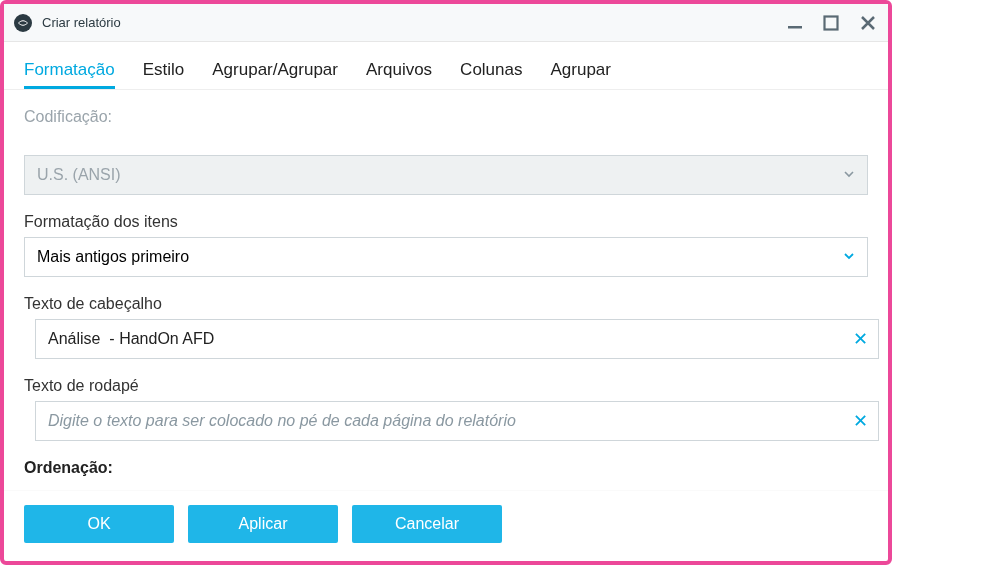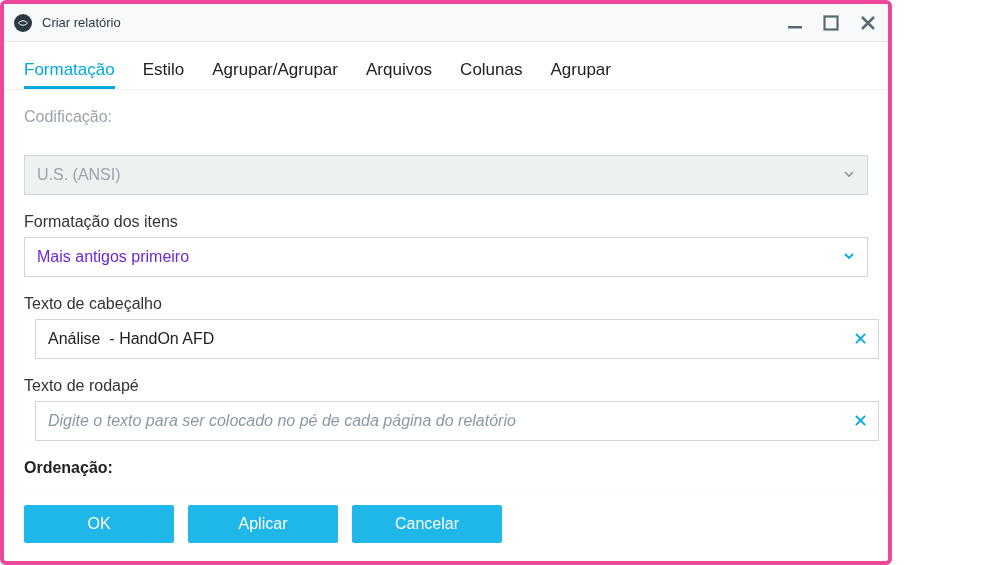--- a/index.html
+++ b/index.html
@@ -11,21 +11,21 @@
   .titlebar .title { font-size: 13px; color: #2b3a42; flex: 1; }
   .titlebar .win-controls { display: flex; gap: 18px; align-items: center; }
   .titlebar .win-controls span { color: #5a6a74; cursor: pointer; display: flex; align-items: center; }
   .tabs { display: flex; gap: 28px; padding: 0 20px; height: 48px; align-items: flex-end; border-bottom: 1px solid #eee; }
   .tab { font-size: 17px; color: #222; padding-bottom: 6px; cursor: pointer; border-bottom: 3px solid transparent; }
   .tab.active { color: #00a9e0; border-bottom-color: #00a9e0; }
   .content { flex: 1; padding: 18px 20px 0 20px; overflow: hidden; }
   .field { margin-bottom: 18px; }
   .field-label { font-size: 16px; color: #333; margin-bottom: 6px; display: block; }
   .field-label.disabled { color: #9aa4ab; }
-  .select { position: relative; width: 100%; height: 40px; border: 1px solid #cfd6da; background: #fff; display: flex; align-items: center; padding: 0 12px; font-size: 16px; color: #6d28d9; cursor: pointer; }
+  .select { position: relative; width: 100%; height: 40px; border: 1px solid #cfd6da; background: #fff; display: flex; align-items: center; padding: 0 12px; font-size: 16px; color: #000000; cursor: pointer; }
   .select.disabled { background: #eef1f2; color: #9aa4ab; cursor: default; margin-top: 29px; }
   .select .chev { margin-left: auto; color: #8a98a1; }
   .select .chev.accent { color: #00a9e0; }
   .input-wrap { position: relative; width: 100%; height: 40px; border: 1px solid #cfd6da; display: flex; align-items: center; margin-left: 11px; }
   .input-wrap input { border: none; outline: none; width: 100%; height: 100%; padding: 0 40px 0 12px; font-size: 16px; color: #222; background: transparent; }
   .input-wrap input::placeholder { color: #8a98a1; font-style: italic; }
   .input-wrap .clear { position: absolute; right: 10px; top: 50%; transform: translateY(-50%); color: #00a9e0; font-size: 18px; cursor: pointer; line-height: 1; }
   .orientation-label { font-size: 16px; font-weight: 700; color: #222; }
   .footer { display: flex; justify-content: flex-start; gap: 14px; padding: 14px 20px 18px 20px; border-top: 1px solid rgba(0,0,0,0.02); }
   .btn { min-width: 150px; height: 38px; border: none; background: #1fb6e8; color: #fff; font-size: 16px; cursor: pointer; display: flex; align-items: center; justify-content: center; border-radius: 2px; }

